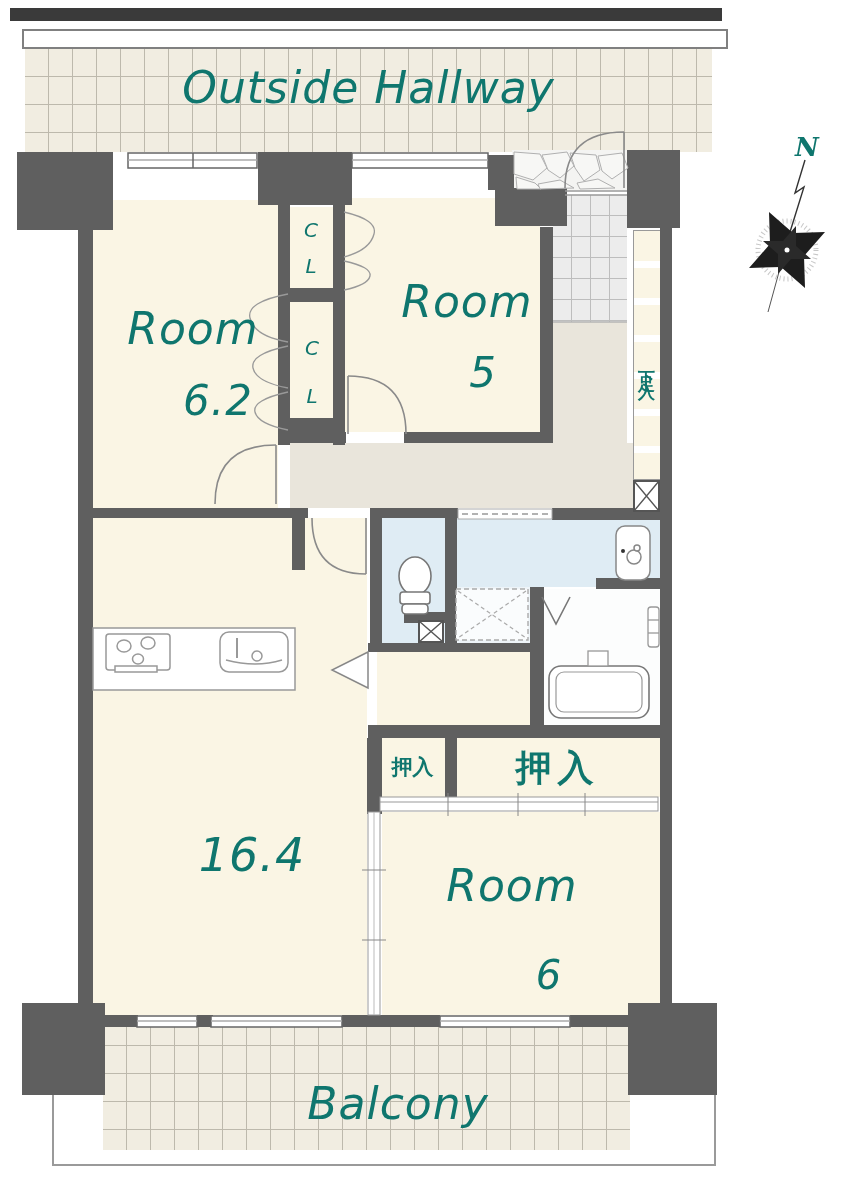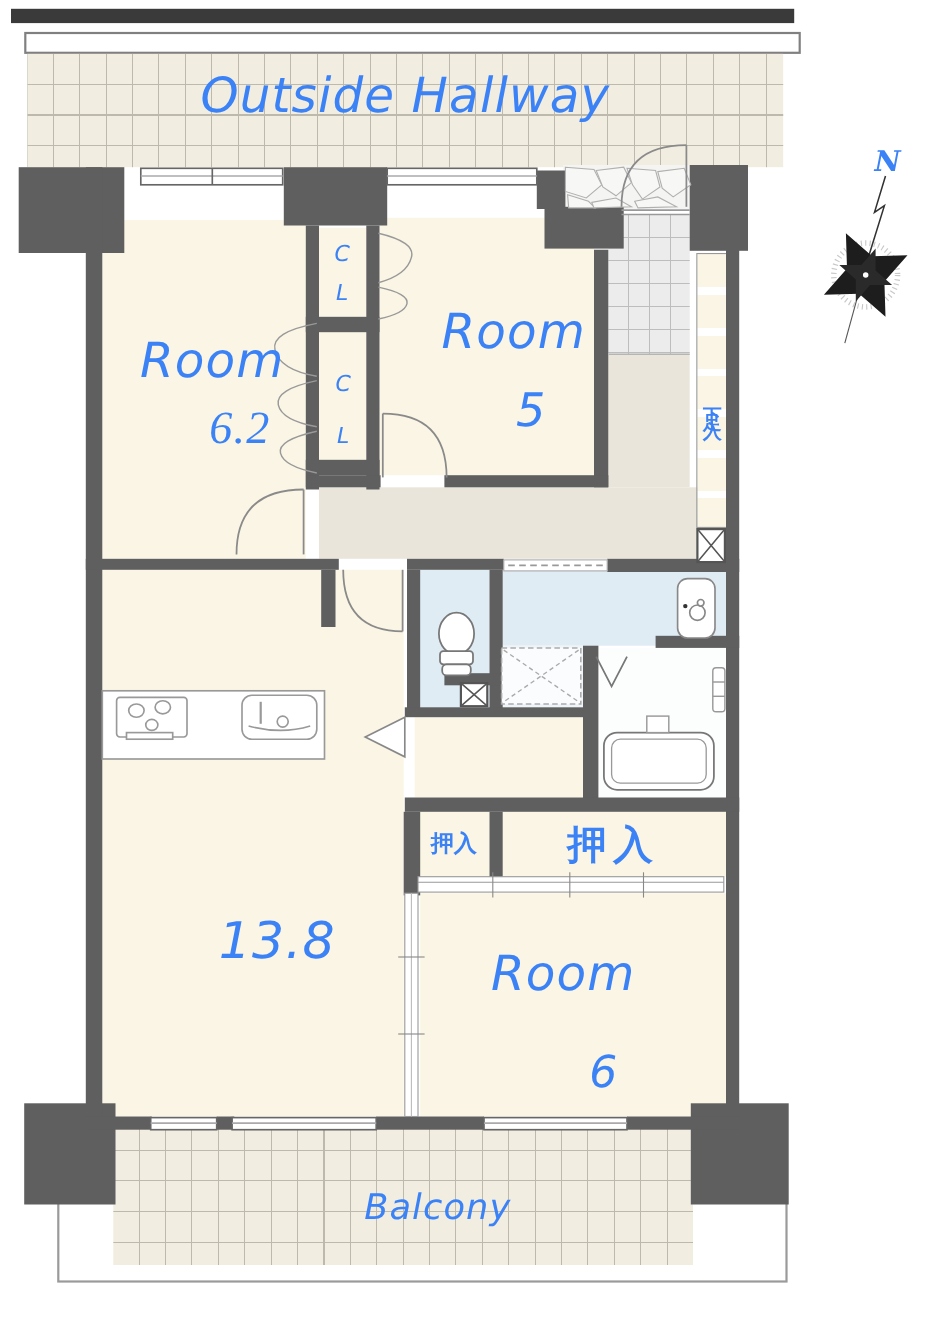--- a/index.html
+++ b/index.html
@@ -1,20 +1,20 @@
 <!DOCTYPE html>
 <html><head>
 <meta charset="utf-8">
 <style>
   html,body{margin:0;padding:0;background:#fff;}
   #plan{position:relative;width:864px;height:1200px;background:#fff;overflow:hidden;
         font-family:"DejaVu Sans","Liberation Sans",sans-serif;}
   .w{position:absolute;background:#5f5f5f;}
   .fl{position:absolute;}
-  .lab{position:absolute;color:#3b82f6;text-align:center;white-space:nowrap;}
+  .lab{position:absolute;color:#0f766e;text-align:center;white-space:nowrap;}
   .hand{font-family:"DejaVu Sans","Liberation Sans",sans-serif;font-style:italic;letter-spacing:1px;}
   .jp{font-family:"DejaVu Serif","Liberation Serif",serif;font-style:normal;font-weight:600;}
   .tileA{background-color:#f1ede1;
     background-image:repeating-linear-gradient(to right,transparent 0 23px,#bdb9ac 23px 24px),
                      repeating-linear-gradient(to bottom,transparent 0 27px,#bdb9ac 27px 28px);}
   .genkan{background-color:#ececec;
     background-image:repeating-linear-gradient(to right,transparent 0 18px,#bdbdbd 18px 19px),
                      repeating-linear-gradient(to bottom,transparent 0 20px,#bdbdbd 20px 21px);}
   .shoe{background:repeating-linear-gradient(to bottom,#faf5e4 0 30px,#ffffff 30px 37px);
         border:1px solid #999;}
@@ -242,39 +242,39 @@
       <polygon points="796,226 783,241 763,241 778,254 778,274 791,259 811,259 796,246" fill="#2a2a2a"></polygon>
       <circle cx="787" cy="250" r="2.5" fill="#fff"></circle>
     </g>
   </svg>
 
   <div class="lab hand" style="left:25px;top:62px;width:687px;font-size:44px;">Outside Hallway</div>
 
   <div class="lab jp" style="left:795px;top:132px;font-size:26px;font-style:italic;">N</div>
 
   <div class="lab hand" style="left:103px;top:303px;width:180px;font-size:44px;">Room</div>
-  <div class="lab hand" style="left:128px;top:366px;width:180px;font-size:42px;font-family:Liberation Serif, serif;">6.2</div>
+  <div class="lab hand" style="left:128px;top:376px;width:180px;font-size:42px;">6.2</div>
 
   <div class="lab hand" style="left:377px;top:276px;width:180px;font-size:44px;">Room</div>
   <div class="lab hand" style="left:393px;top:348px;width:180px;font-size:42px;">5</div>
 
   <div class="lab hand" style="left:294px;top:212px;width:35px;font-size:20px;line-height:36px;">
     <div>C</div>
       <div>L</div>
   </div>
   <div class="lab hand" style="left:295px;top:324px;width:35px;font-size:20px;line-height:48px;">
     <div>C</div>
       <div>L</div>
   </div>
 
   <div class="lab jp vert" style="left:636px;top:306px;font-size:17px;height:120px;">下足入</div>
 
-  <div class="lab hand" style="left:152px;top:828px;width:200px;font-size:46px;">13.8</div>
+  <div class="lab hand" style="left:152px;top:828px;width:200px;font-size:46px;">16.4</div>
 
   <div class="lab jp" style="left:380px;top:753px;width:65px;font-size:21px;">押入</div>
   <div class="lab jp" style="left:457px;top:744px;width:201px;font-size:36px;letter-spacing:6px;">押入</div>
 
   <div class="lab hand" style="left:422px;top:860px;width:180px;font-size:44px;">Room</div>
   <div class="lab hand" style="left:459px;top:952px;width:180px;font-size:40px;">6</div>
 
-  <div class="lab hand" style="left:103px;top:1078px;width:590px;font-size:32px;">Balcony</div>
+  <div class="lab hand" style="left:103px;top:1078px;width:590px;font-size:44px;">Balcony</div>
 
 </div>
 
 </body></html>

